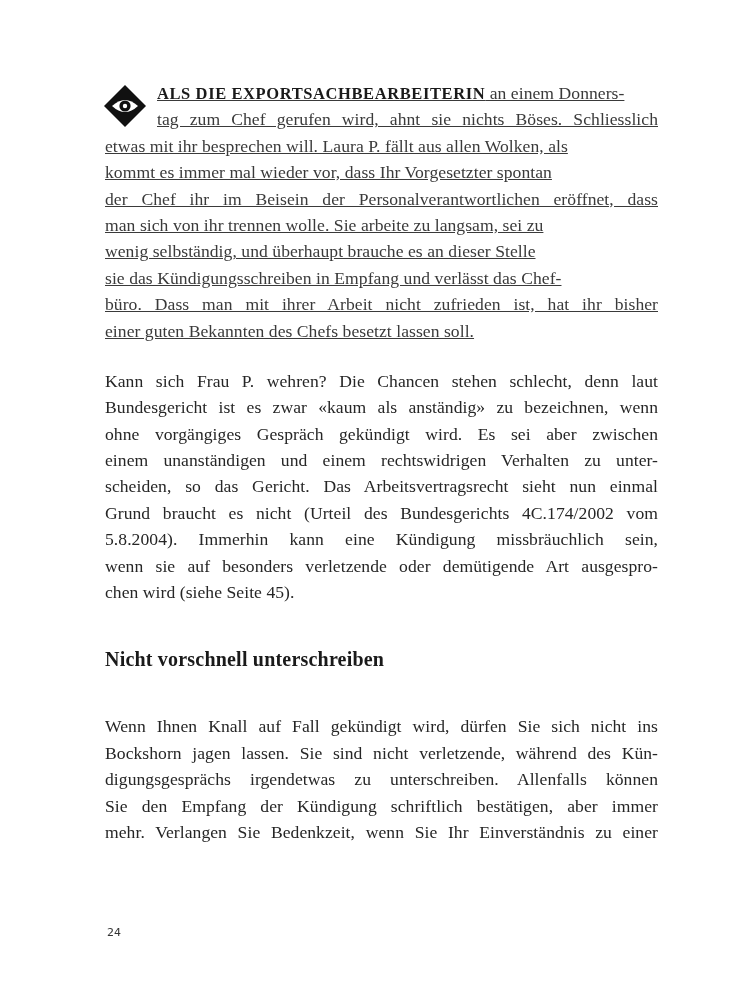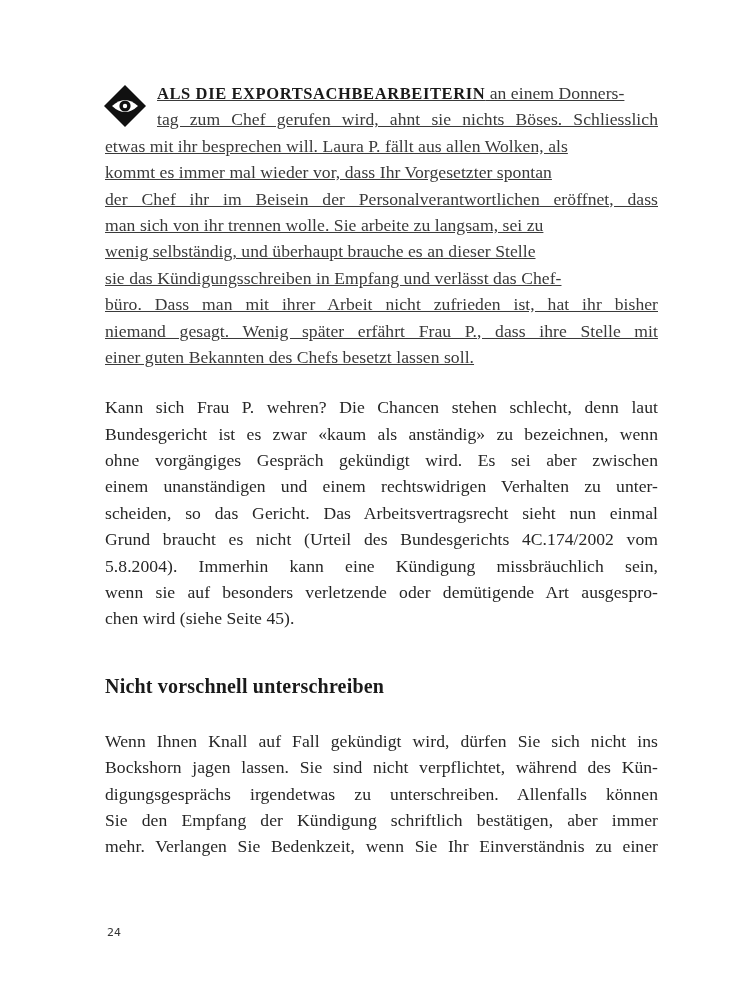--- a/index.html
+++ b/index.html
@@ -62,21 +62,21 @@
     .heading {
       margin-top: 38px;
       font-size: 20px;
       font-weight: bold;
       color: #1a1a1a;
       letter-spacing: 0.2px;
       height: 32px;
       line-height: 32px;
     }
     .para3 {
-      margin-top: 26px;
+      margin-top: 38px;
       color: #262626;
     }
     .page-number {
       position: absolute;
       left: 107px;
       top: 926px;
       font-family: "DejaVu Sans", sans-serif;
       font-size: 11px;
       color: #333333;
     }
@@ -95,40 +95,39 @@
     </svg>
     <span class="line indent"><span class="lead">ALS DIE EXPORTSACHBEARBEITERIN</span><span> an einem Donners-</span></span>
     <span class="line indent justify">tag zum Chef gerufen wird, ahnt sie nichts Böses. Schliesslich</span>
     <span class="line">etwas mit ihr besprechen will. Laura P. fällt aus allen Wolken, als</span>
     <span class="line">kommt es immer mal wieder vor, dass Ihr Vorgesetzter spontan</span>
     <span class="line justify">der Chef ihr im Beisein der Personalverantwortlichen eröffnet, dass</span>
     <span class="line">man sich von ihr trennen wolle. Sie arbeite zu langsam, sei zu</span>
     <span class="line">wenig selbständig, und überhaupt brauche es an dieser Stelle</span>
     <span class="line">sie das Kündigungsschreiben in Empfang und verlässt das Chef-</span>
     <span class="line justify">büro. Dass man mit ihrer Arbeit nicht zufrieden ist, hat ihr bisher</span>
-    <span class="line justify">niemand gesagt. Wenig später erfährt Frau P., dass ihre Stelle mit</span>
     <span class="line">einer guten Bekannten des Chefs besetzt lassen soll.</span>
   </div>
 
   <div class="para2">
     <span class="line justify">Kann sich Frau P. wehren? Die Chancen stehen schlecht, denn laut</span>
     <span class="line justify">Bundesgericht ist es zwar «kaum als anständig» zu bezeichnen, wenn</span>
     <span class="line justify">ohne vorgängiges Gespräch gekündigt wird. Es sei aber zwischen</span>
     <span class="line justify">einem unanständigen und einem rechtswidrigen Verhalten zu unter-</span>
     <span class="line justify">scheiden, so das Gericht. Das Arbeitsvertragsrecht sieht nun einmal</span>
     <span class="line justify">Grund braucht es nicht (Urteil des Bundesgerichts 4C.174/2002 vom</span>
     <span class="line justify">5.8.2004). Immerhin kann eine Kündigung missbräuchlich sein,</span>
     <span class="line justify">wenn sie auf besonders verletzende oder demütigende Art ausgespro-</span>
     <span class="line">chen wird (siehe Seite 45).</span>
   </div>
 
   <div class="heading">Nicht vorschnell unterschreiben</div>
 
   <div class="para3">
     <span class="line justify">Wenn Ihnen Knall auf Fall gekündigt wird, dürfen Sie sich nicht ins</span>
-    <span class="line justify">Bockshorn jagen lassen. Sie sind nicht verpflichtet, während des Kün-</span>
+    <span class="line justify">Bockshorn jagen lassen. Sie sind nicht verletzende, während des Kün-</span>
     <span class="line justify">digungsgesprächs irgendetwas zu unterschreiben. Allenfalls können</span>
     <span class="line justify">Sie den Empfang der Kündigung schriftlich bestätigen, aber immer</span>
     <span class="line justify">mehr. Verlangen Sie Bedenkzeit, wenn Sie Ihr Einverständnis zu einer</span>
   </div>
 </div>
 
 <div class="page-number">24</div>
 
 </body></html>

